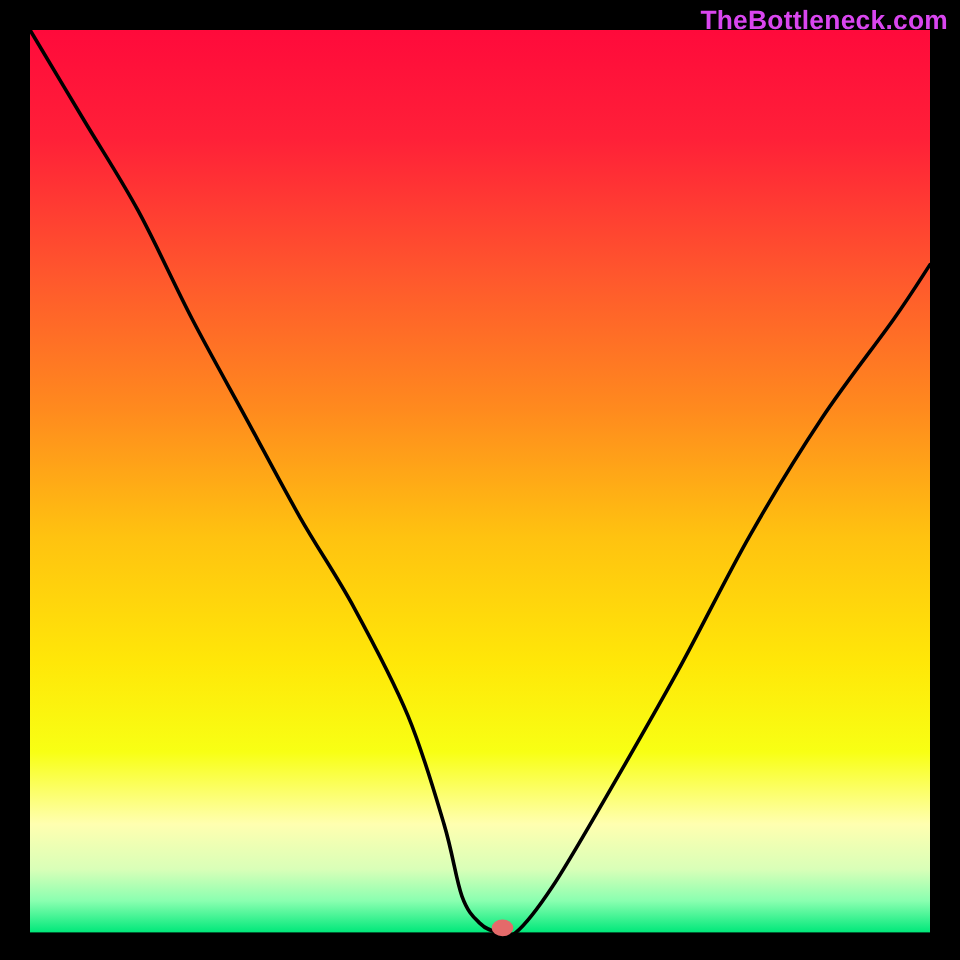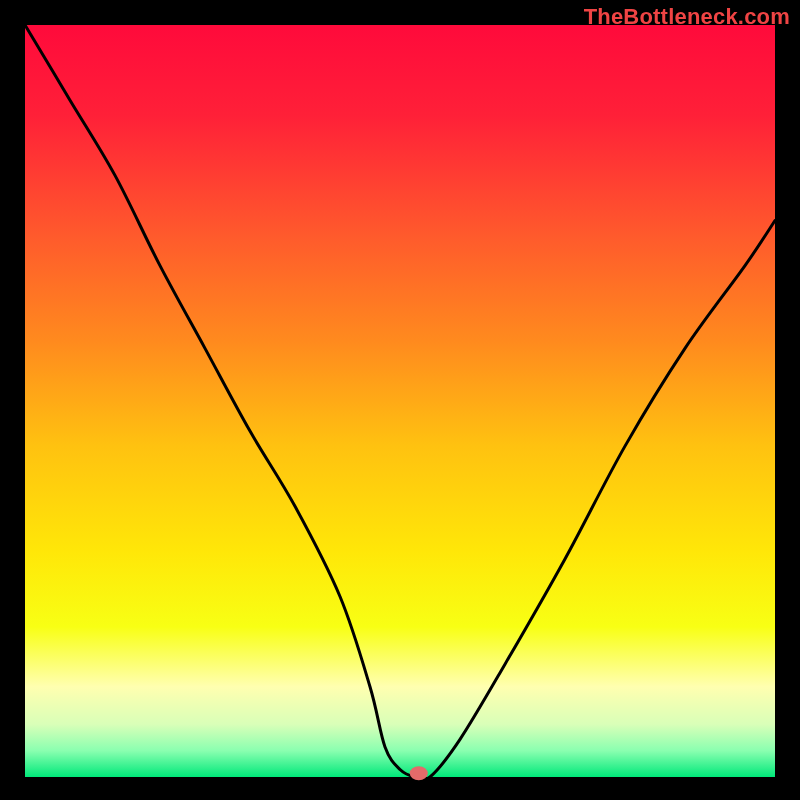--- a/index.html
+++ b/index.html
@@ -16,21 +16,21 @@
     width: 800px;
     height: 800px;
     background: #000;
   }
   .watermark {
     position: absolute;
     top: 4px;
     right: 10px;
     font-size: 22px;
     font-weight: 600;
-    color: #ef4444;
+    color: #d946ef;
     letter-spacing: 0.2px;
     z-index: 20;
     user-select: none;
   }
   svg.plot {
     position: absolute;
     left: 0;
     top: 0;
     width: 800px;
     height: 800px;

